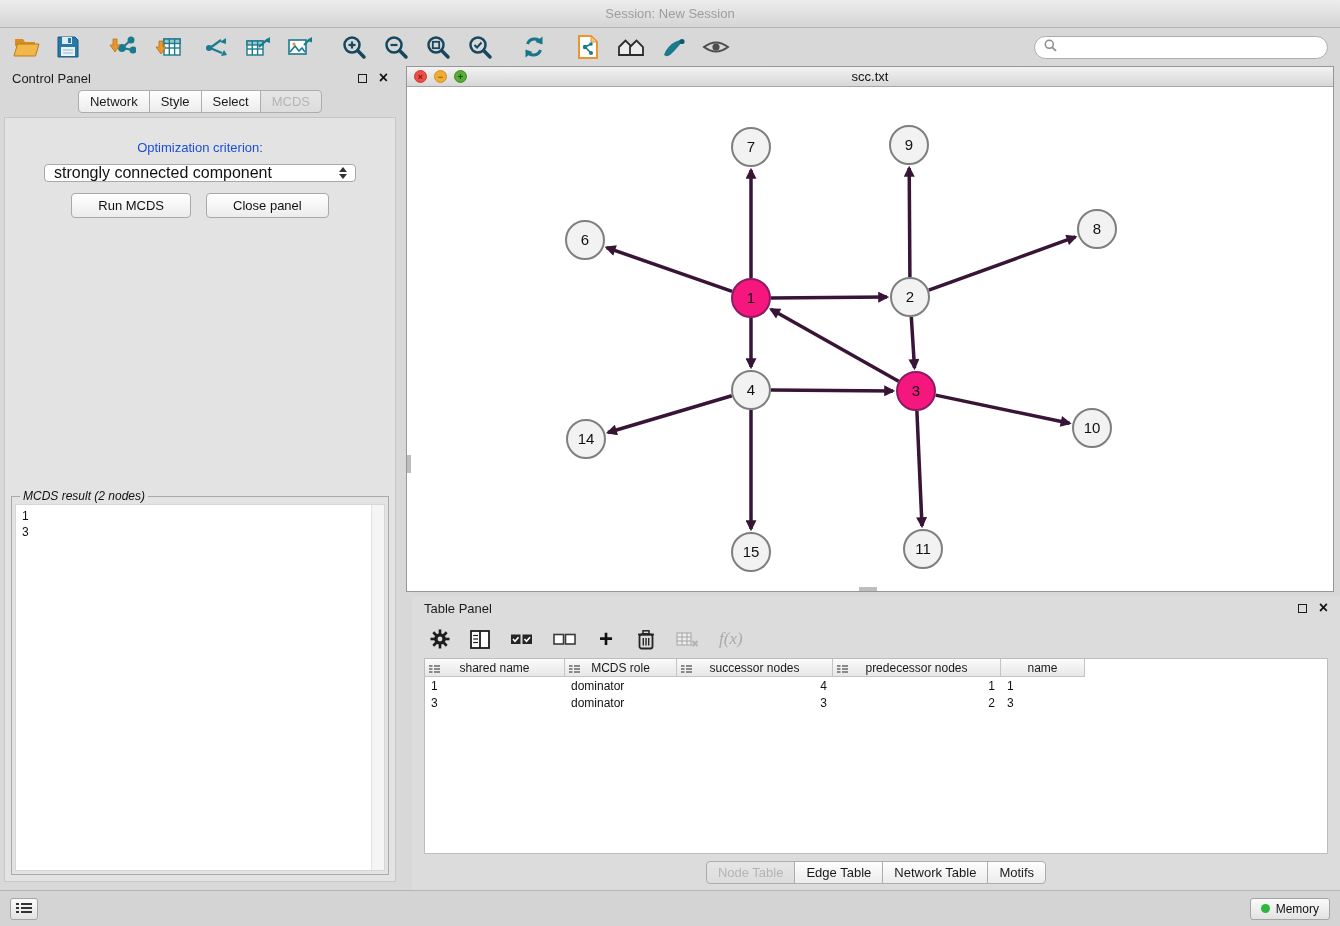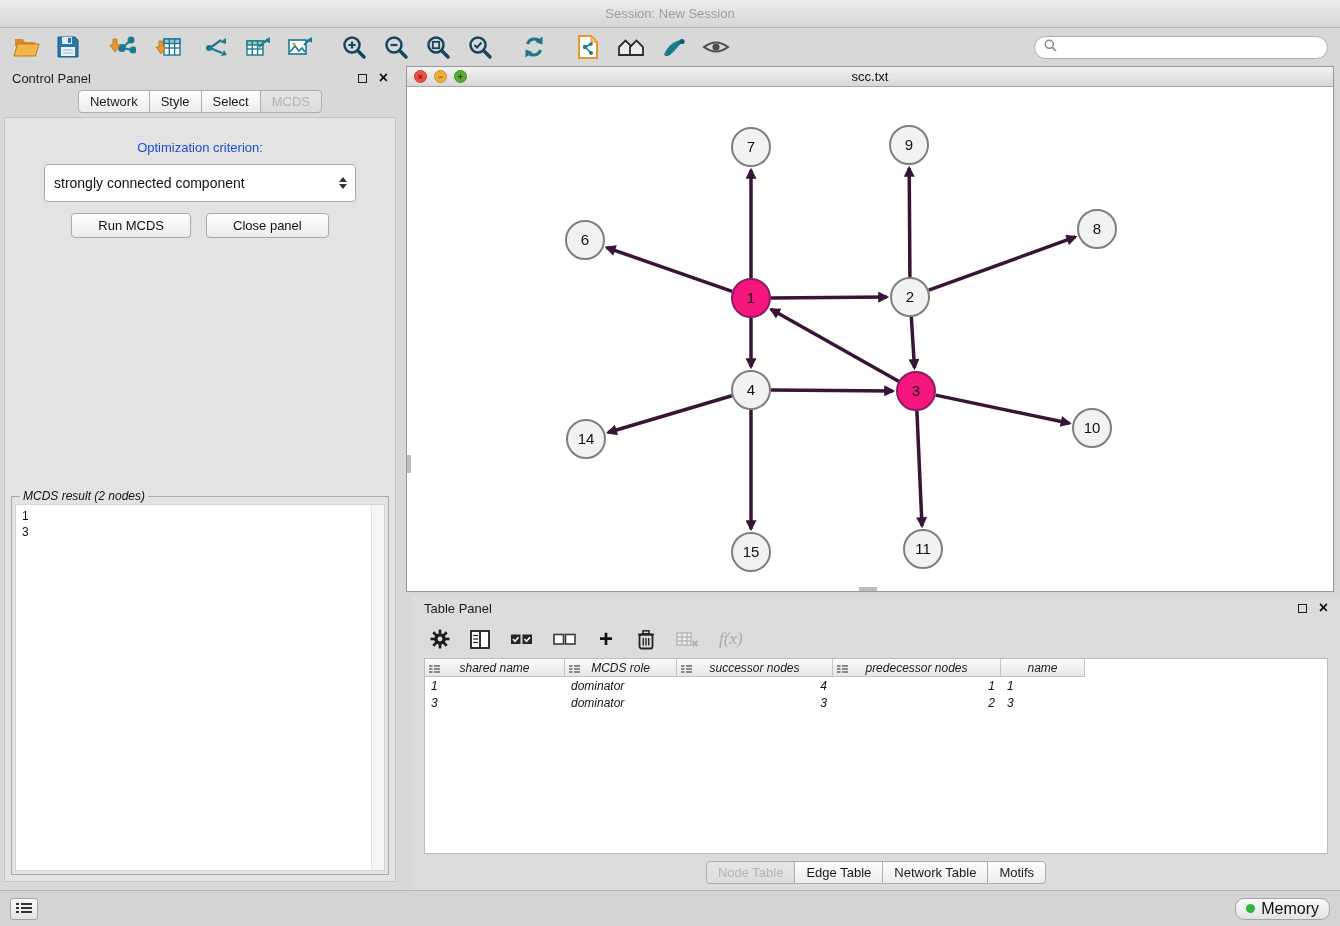--- a/index.html
+++ b/index.html
@@ -31,22 +31,22 @@
   .ph-close{font-size:16px;font-weight:bold;color:#111;line-height:1;}
   .tabbar{display:flex;justify-content:center;position:relative;z-index:2;align-items:center;}
   .tab{padding:3px 11px;font-size:13px;color:#1a1a1a;background:linear-gradient(#fefefe,#ececec);
     border:1px solid #adadad;margin-left:-1px;cursor:default;white-space:nowrap;}
   .tab:first-child{margin-left:0;border-top-left-radius:4px;border-bottom-left-radius:4px;}
   .tab:last-child{border-top-right-radius:4px;border-bottom-right-radius:4px;}
   .tab.active{color:#b4b4b4;background:linear-gradient(#e6e6e6,#dcdcdc);}
   .cp-body{position:absolute;left:4px;right:4px;top:51px;bottom:8px;background:#e3e3e3;
     border:1px solid #c6c6c6;}
   .opt-label{margin-top:22px;text-align:center;font-size:13px;color:#1d4ed8;}
-  .dropdown{width:312px;height:38px;margin:9px auto 0 auto;background:#fff;border:1px solid #a9a9a9;
-    border-radius:4px;display:flex;align-items:center;padding:0 6px 0 9px;font-size:14px;color:#111;cursor:default;}
+  .dropdown{width:312px;height:18px;margin:9px auto 0 auto;background:#fff;border:1px solid #a9a9a9;
+    border-radius:4px;display:flex;align-items:center;padding:0 6px 0 9px;font-size:16px;color:#111;cursor:default;}
   .dropdown .dd-label{flex:1;}
   .dd-arrows{display:flex;flex-direction:column;gap:2px;align-items:center;width:12px;}
   .dd-arrows .up{width:0;height:0;border-left:4px solid transparent;border-right:4px solid transparent;border-bottom:5px solid #333;}
   .dd-arrows .down{width:0;height:0;border-left:4px solid transparent;border-right:4px solid transparent;border-top:5px solid #333;}
   .btn-row{display:flex;justify-content:center;gap:15px;margin-top:11px;}
   .pbtn{background:linear-gradient(#ffffff,#ececec);border:1px solid #a9a9a9;border-radius:4px;
     padding:4px 26px;font-size:13px;color:#111;font-family:"Liberation Sans",sans-serif;cursor:default;}
   fieldset.result{position:absolute;left:6px;right:6px;top:371px;bottom:6px;border:1px solid #a9a9a9;}
   fieldset.result legend{font-size:12px;color:#111;margin-left:8px;padding:0 3px;background:#e3e3e3;font-style:italic;}
   .result-inner{position:absolute;left:3px;right:3px;top:1px;bottom:3px;background:#fff;border:1px solid #d6d6d6;}
@@ -71,40 +71,40 @@
   .v-stub{position:absolute;left:0;top:368px;width:4px;height:18px;background:#bdbdbd;}
   .h-stub{position:absolute;bottom:0;left:452px;width:18px;height:4px;background:#bdbdbd;}
 
   
   .table-panel{position:absolute;left:412px;top:596px;width:928px;height:294px;background:#dcdcdc;
     display:flex;flex-direction:column;}
   .tp-toolbar{height:38px;display:flex;align-items:center;padding:0 18px;gap:20px;}
   .tp-icon{display:flex;align-items:center;justify-content:center;min-width:20px;height:24px;cursor:default;}
   .plus-glyph{font-size:24px;font-weight:bold;color:#111;line-height:20px;}
   .fx-label{font-family:"Liberation Serif",serif;font-style:italic;font-size:17px;color:#aaa;}
-  .table-wrap{flex:1;margin:0 12px;background:#fff;border:1px solid #bdbdbd;overflow:hidden;font-style:italic;}
+  .table-wrap{flex:1;margin:0 12px;background:#fff;border:1px solid #bdbdbd;overflow:hidden;}
   .thead{display:flex;}
   .hcell{position:relative;height:18px;display:flex;align-items:center;justify-content:center;
     font-size:12px;color:#1a1a1a;background:linear-gradient(#fbfbfb,#e7e7e7);
     border-right:1px solid #c4c4c4;border-bottom:1px solid #c4c4c4;cursor:default;}
   .hcell .hicon{position:absolute;left:4px;top:4px;}
   .c0{width:140px;} .c1{width:112px;} .c2{width:156px;} .c3{width:168px;} .c4{width:84px;}
   .trow{display:flex;height:17px;align-items:center;background:#fff;}
   .tcell{font-size:12px;color:#111;padding:0 6px;overflow:hidden;white-space:nowrap;}
   .tcell.c2,.tcell.c3{text-align:right;}
   .tp-tabs{height:26px;display:flex;justify-content:center;align-items:center;margin:5px 0 5px 0;}
 
   
   .statusbar{position:absolute;left:0;bottom:0;width:1340px;height:36px;background:#d4d4d4;
     border-top:1px solid #b5b5b5;display:flex;align-items:center;padding:0 10px;}
   .panels-btn{width:28px;height:22px;border:1px solid #a5a5a5;border-radius:3px;
     background:linear-gradient(#fafafa,#e3e3e3);display:flex;align-items:center;justify-content:center;cursor:default;}
-  .memory-btn{margin-left:auto;height:22px;border:1px solid #a5a5a5;border-radius:9px;
+  .memory-btn{margin-left:auto;height:22px;border:1px solid #a5a5a5;border-radius:3px;
     background:linear-gradient(#fafafa,#e3e3e3);display:flex;align-items:center;gap:6px;
-    padding:0 10px;font-size:16px;color:#111;cursor:default;}
+    padding:0 10px;font-size:12px;color:#111;cursor:default;}
   .memdot{width:9px;height:9px;border-radius:50%;background:#2db83d;}
 </style>
 </head>
 <body>
 
 <div class="app">
 
   <div class="titlebar">
     <span>Session: New Session</span>
   </div>

